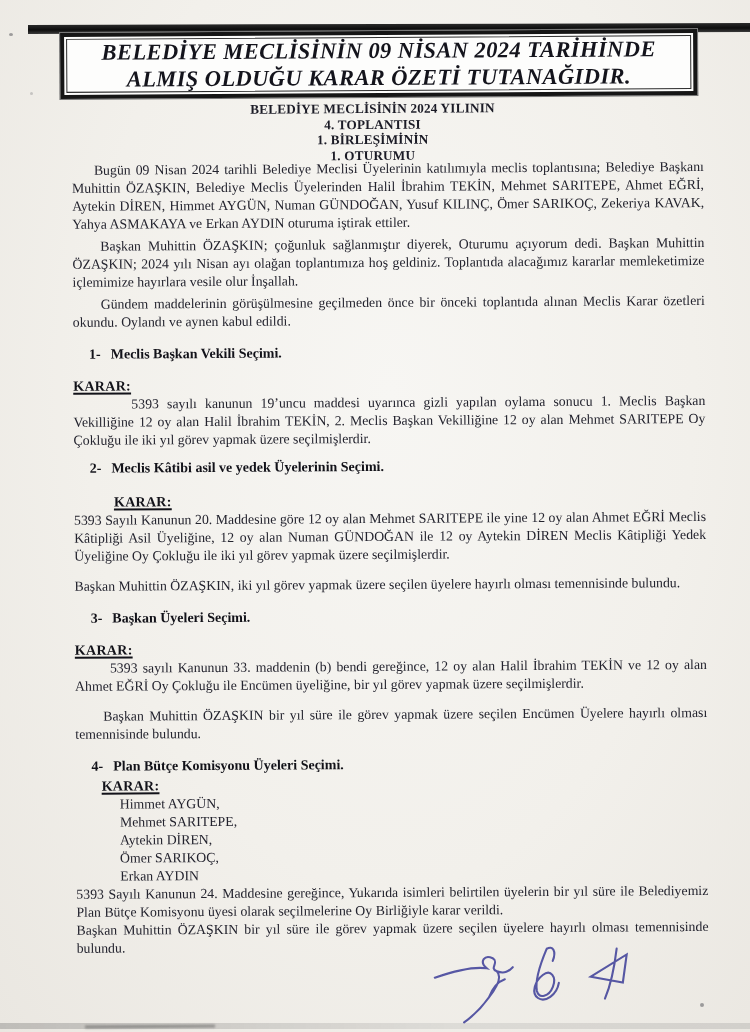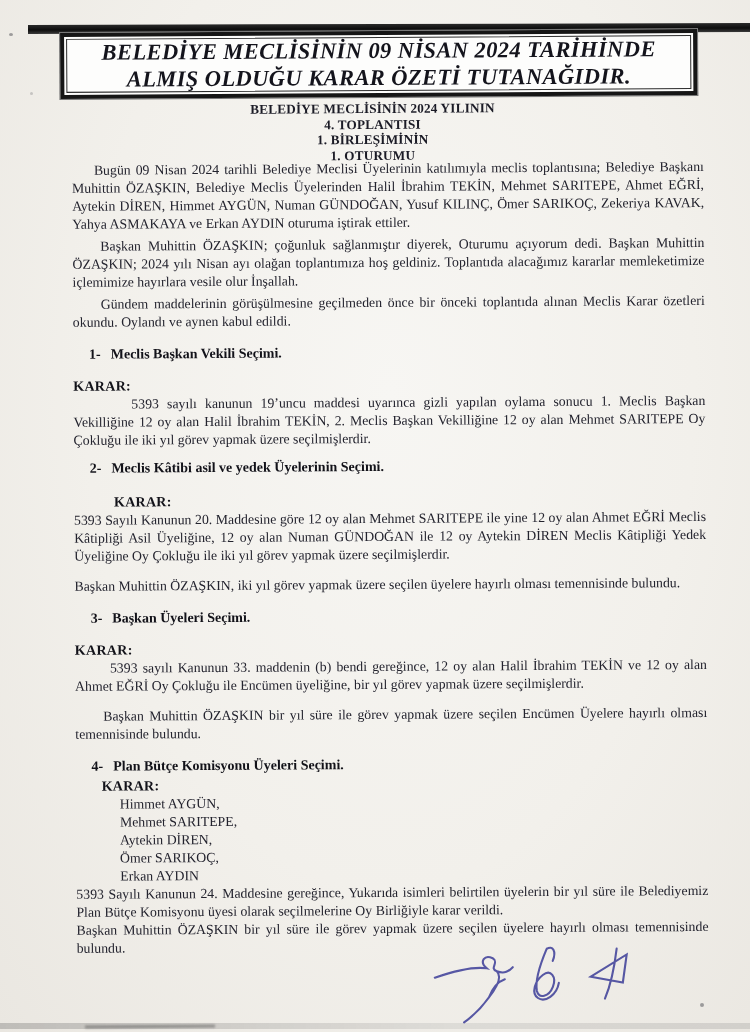--- a/index.html
+++ b/index.html
@@ -77,21 +77,21 @@
     display:block;font-weight:bold;color:#121219;font-size:14px;line-height:18px;
     padding-left:16px;text-align:left;
   }
   .sec-heading .num{display:inline-block;margin-right:10px;}
   .mt14{margin-top:14px;}
   .mt10{margin-top:10px;}
   .mt16{margin-top:16px;}
   .mt2{margin-top:2px;}
   .karar{
     font-weight:bold;color:#121219;font-size:14px;line-height:18px;
-    text-decoration-thickness:1.6px;text-underline-offset:2px;
+    text-decoration:underline;text-decoration-thickness:1.6px;text-underline-offset:2px;
     display:inline-block;letter-spacing:.3px;
   }
   .karar-wrap{text-align:left;}
   .karar-wrap.indent40{padding-left:40px;}
   .karar-wrap.indent26{padding-left:26px;}
   .names{padding-left:44px;text-align:left;}
   .names div{line-height:18px;}
   
   .signatures{position:absolute;left:428px;top:942px;width:215px;height:85px;}
 </style>

